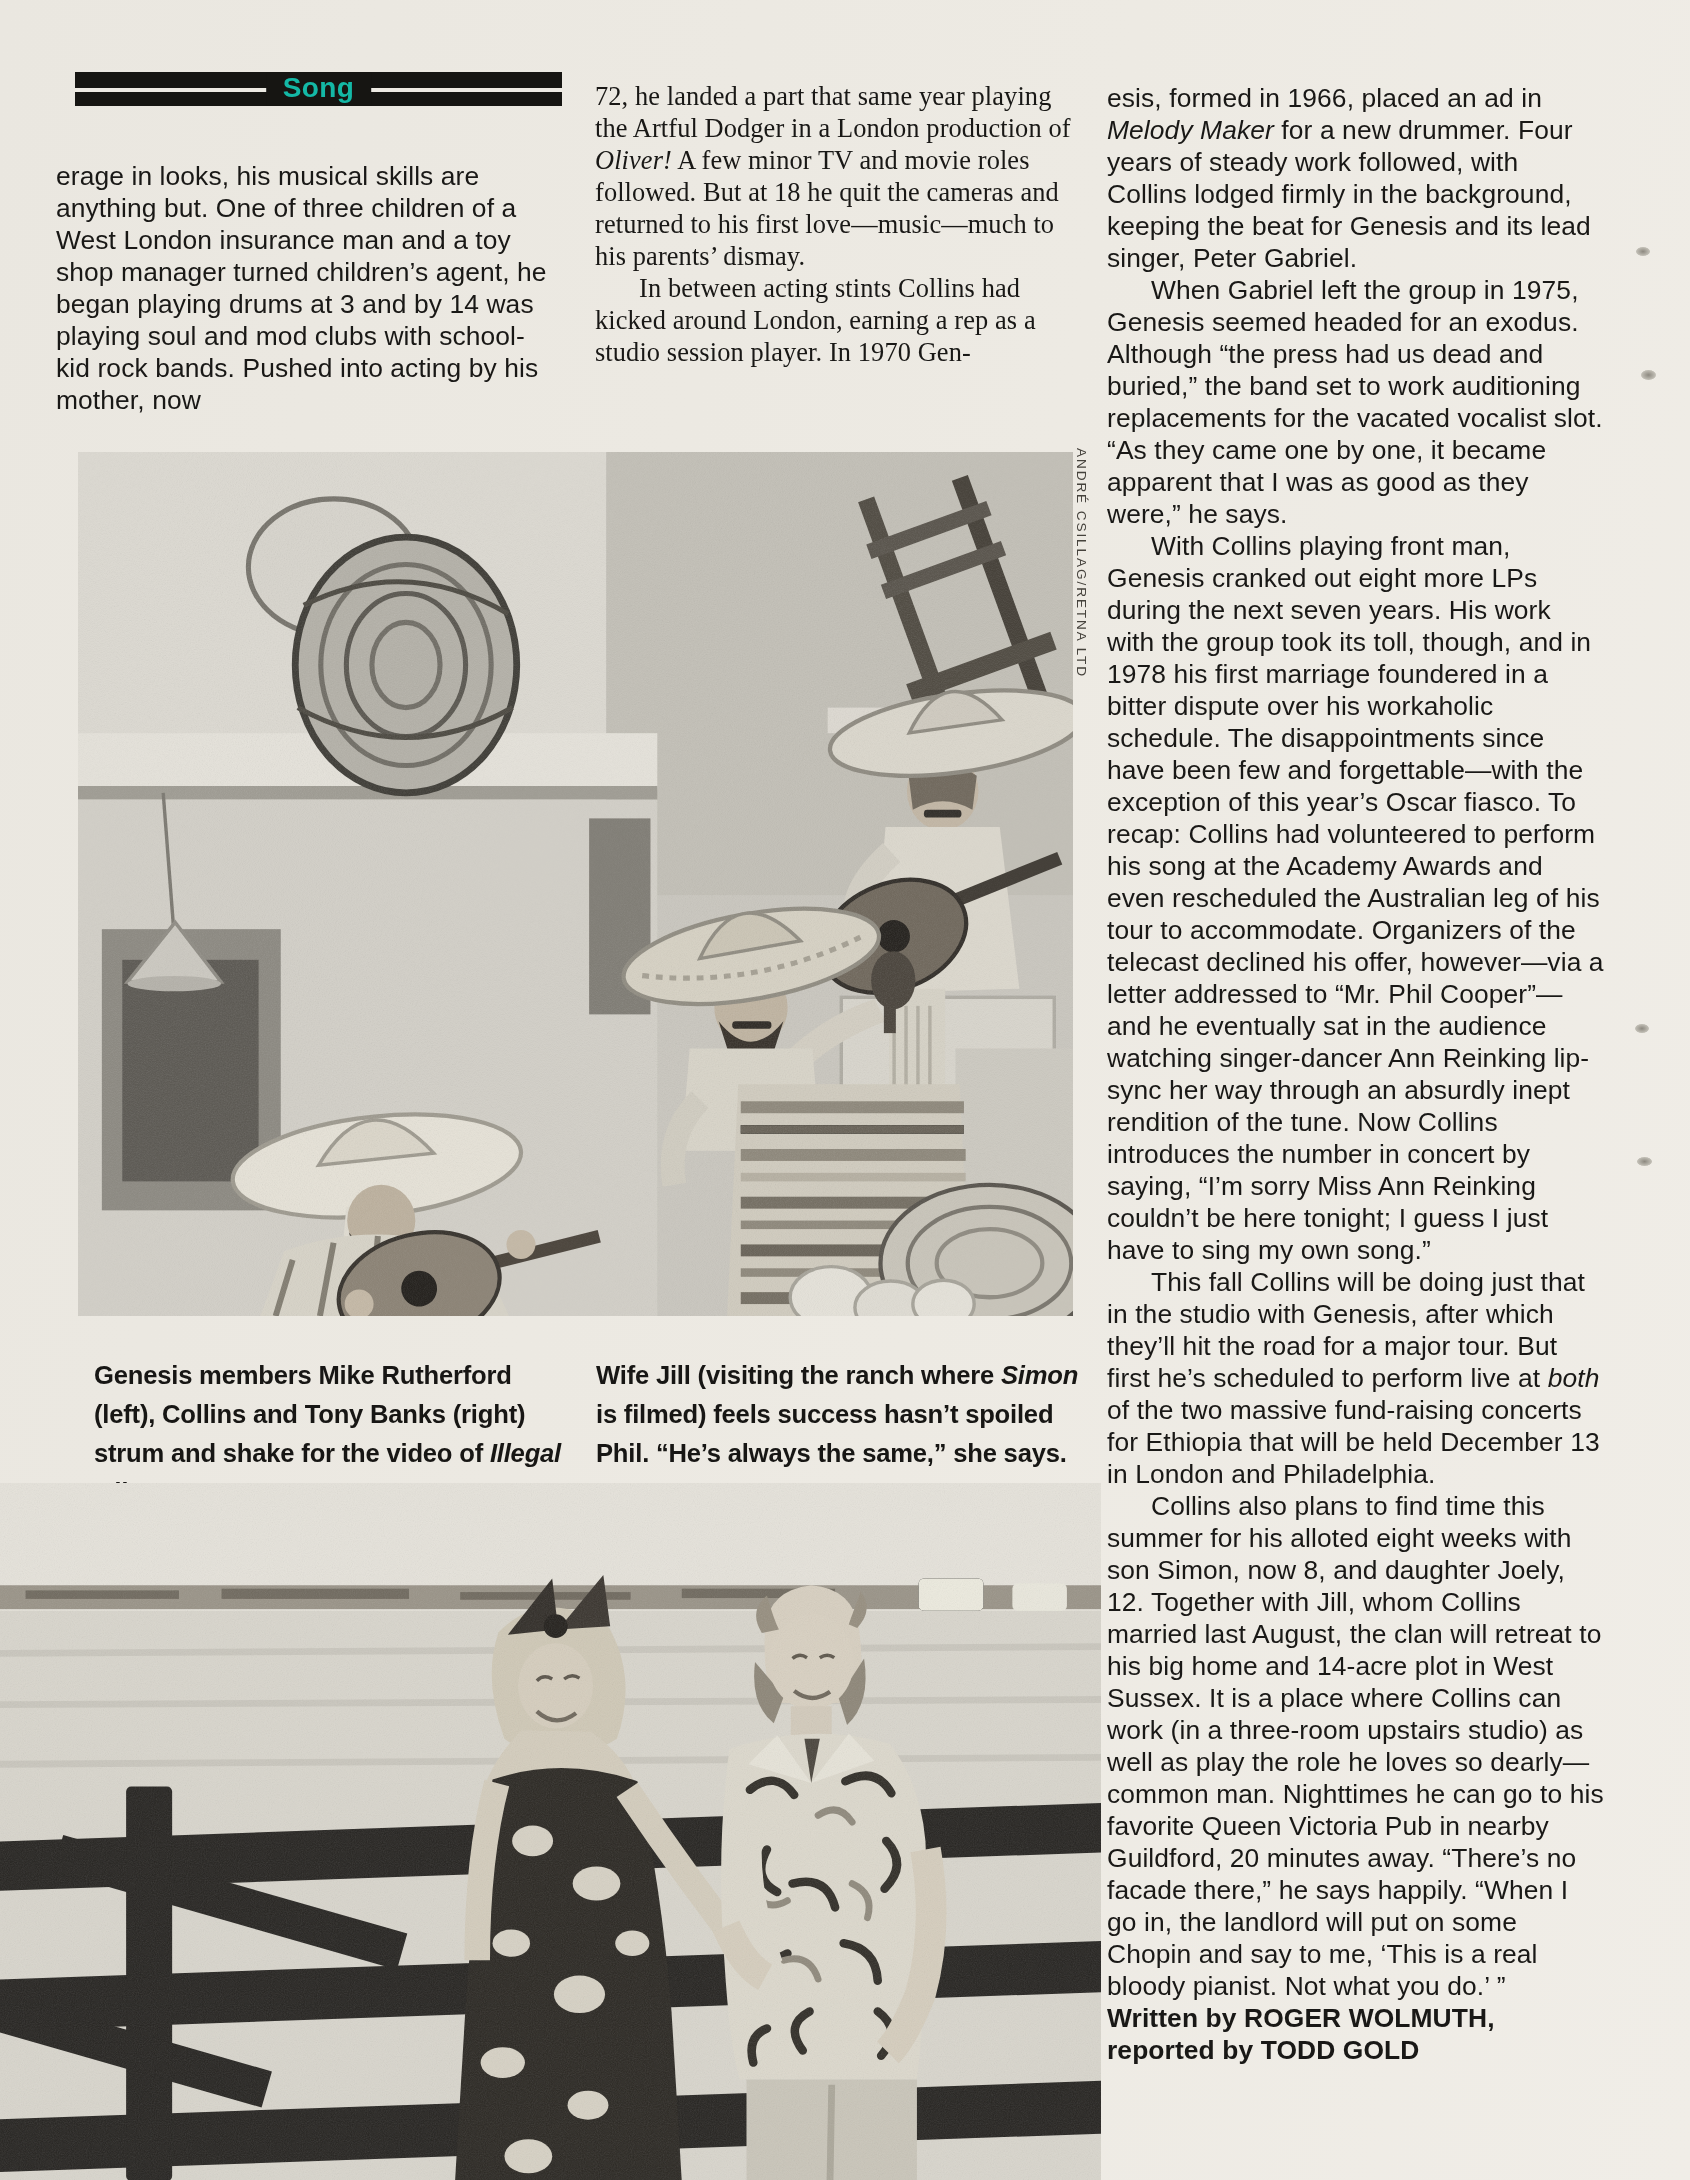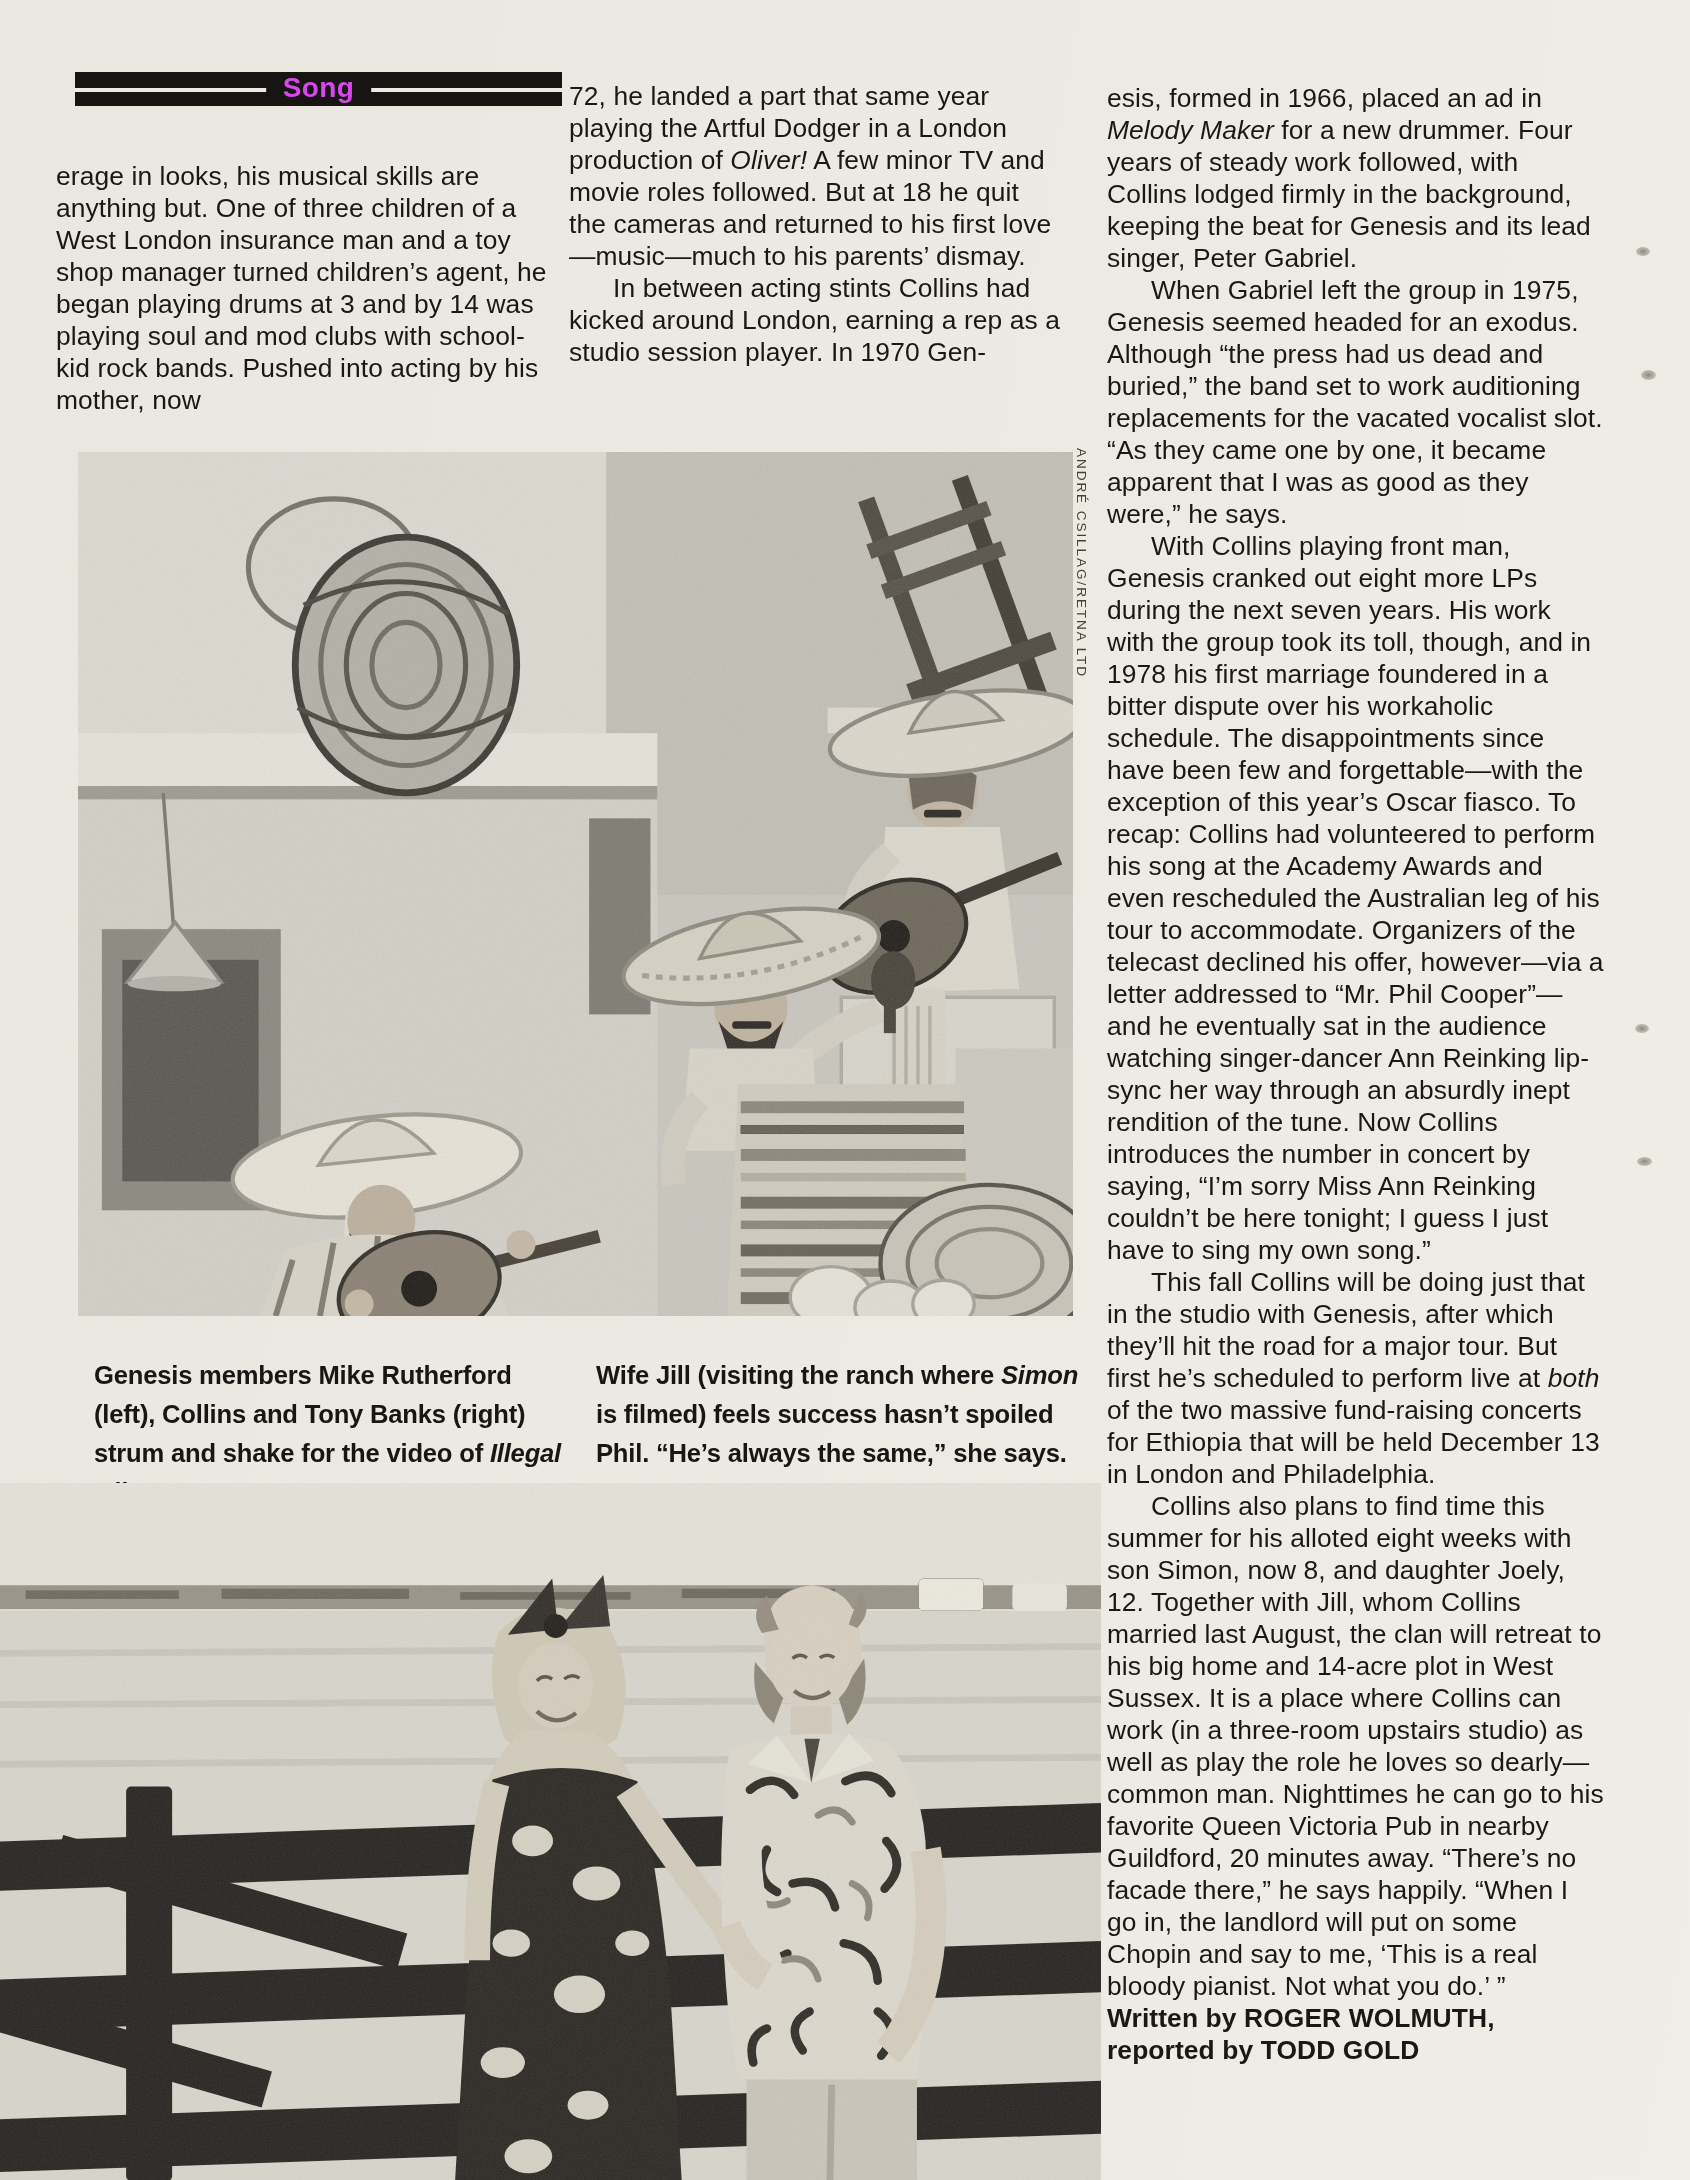--- a/index.html
+++ b/index.html
@@ -11,36 +11,36 @@
     color:#1b1a18;
     overflow:hidden;
   }
   
   .song-bar{
     position:absolute;left:75px;top:72px;width:487px;height:34px;
     background:linear-gradient(#161512 0px,#161512 16px,#edeae3 16px,#edeae3 20.4px,#161512 20.4px,#161512 34px);
   }
   .song-word{
     position:absolute;left:50%;top:50%;transform:translate(-50%,-50%);
-    background:#161512;color:#d946ef;
+    background:#161512;color:#14b8a6;
     font-size:28px;font-weight:bold;letter-spacing:0.4px;
     padding:1.7px 17px 3.4px 17px;line-height:1;
   }
   
   .col{
     position:absolute;width:494px;
     font-size:26.4px;line-height:32px;letter-spacing:0.1px;
     color:#191816;
   }
   .col p{margin:0;}
   .col p.indent{text-indent:44px;}
   .col p.b, .col .b{font-weight:bold;}
   .col .i{font-style:italic;}
   #col1{left:56px;top:160px;}
-  #col2{left:569px;top:80px;}
+  #col2{left:595px;top:80px;font-family:Liberation Serif, serif;}
   #col3{left:1107px;top:82px;width:497px;}
   
   .caption{
     position:absolute;width:484px;
     font-size:25.6px;line-height:39px;font-weight:bold;letter-spacing:-0.2px;
     color:#171614;
   }
   .caption .i{font-style:italic;}
   #caption-left{left:94px;top:1356px;}
   #caption-right{left:596px;top:1356px;}

